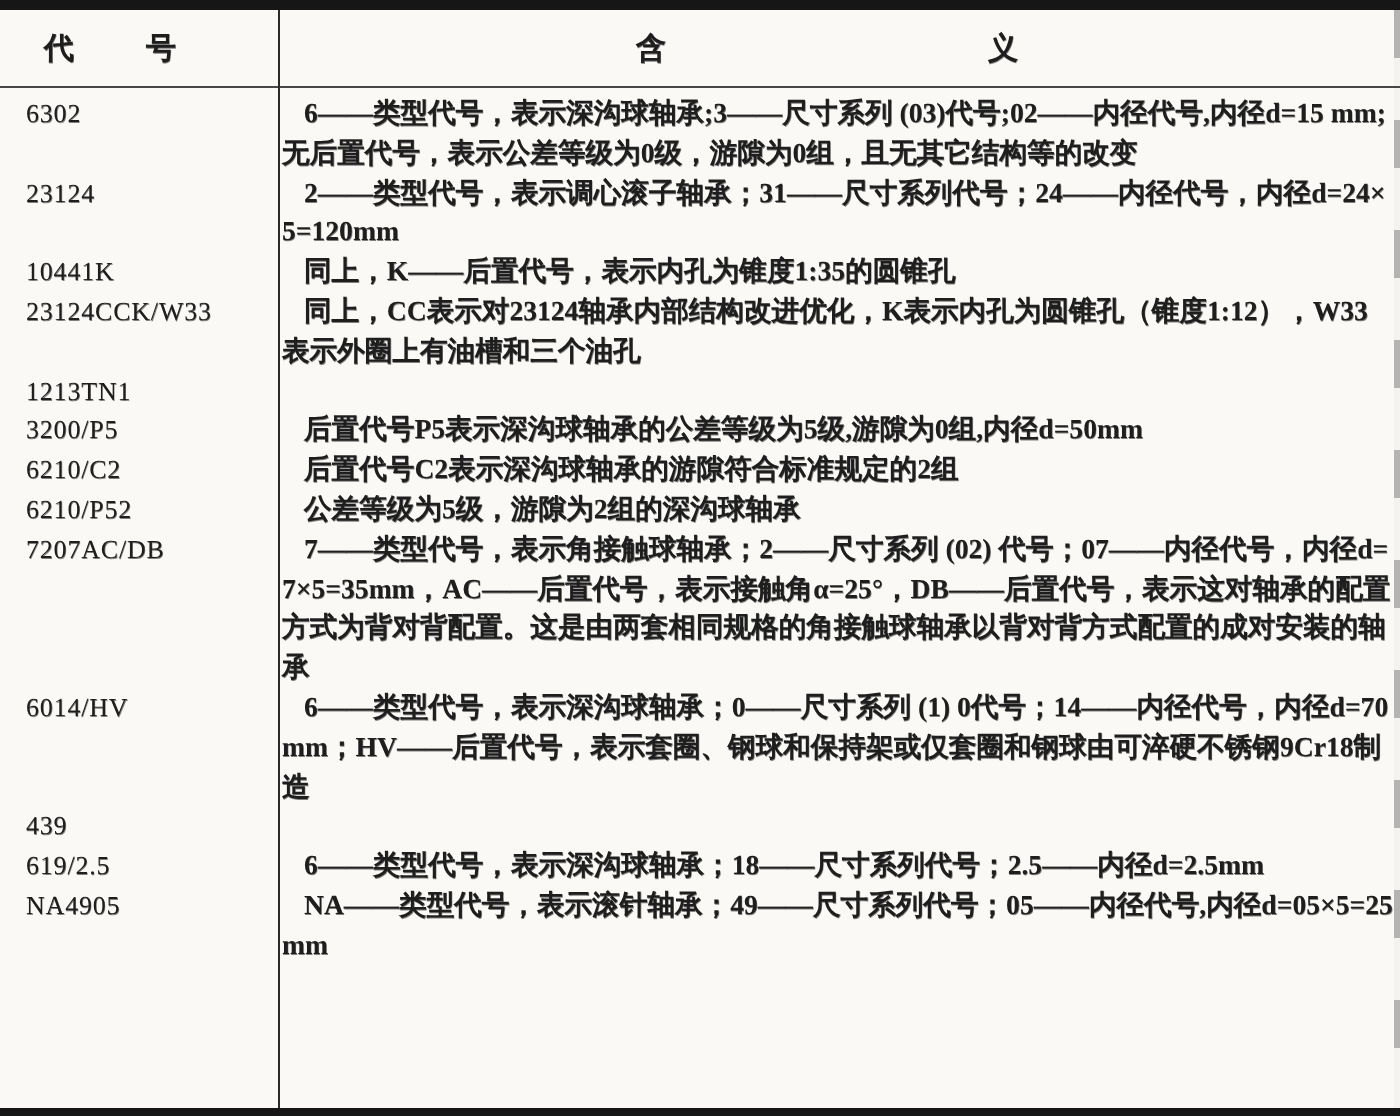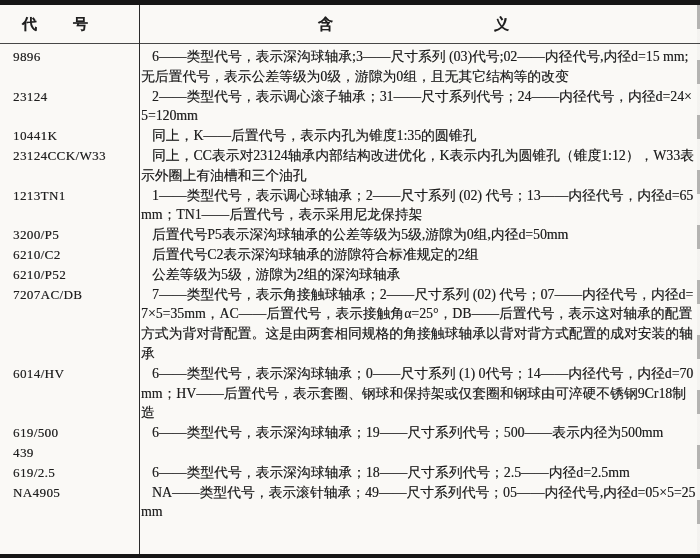--- a/index.html
+++ b/index.html
@@ -58,20 +58,21 @@
     padding-left: 13px;
     font-size: 13px;
     letter-spacing: 0.4px;
     white-space: nowrap;
   }
   .cell-meaning {
     flex: 1;
     padding: 0 3px 0 2px;
     text-indent: 11px;
     word-break: break-all;
+    font-weight: bold;
   }
   .vline {
     position: absolute;
     left: 139px;
     top: 0;
     bottom: 0;
     width: 1px;
     background: #2b2b2b;
   }
   .edge-smudge {
@@ -99,42 +100,41 @@
       <span>号</span>
     </div>
     <div class="th-meaning">
       <span>含</span>
       <span>义</span>
     </div>
   </div>
 
   <div class="tbody">
   <div class="row">
-    <div class="cell-code">9896</div>
+    <div class="cell-code">6302</div>
     <div class="cell-meaning">6——类型代号，表示深沟球轴承;3——尺寸系列 (03)代号;02——内径代号,内径d=15 mm;无后置代号，表示公差等级为0级，游隙为0组，且无其它结构等的改变</div>
   </div>
 
   <div class="row">
     <div class="cell-code">23124</div>
     <div class="cell-meaning">2——类型代号，表示调心滚子轴承；31——尺寸系列代号；24——内径代号，内径d=24×5=120mm</div>
   </div>
 
   <div class="row">
     <div class="cell-code">10441K</div>
     <div class="cell-meaning">同上，K——后置代号，表示内孔为锥度1:35的圆锥孔</div>
   </div>
 
   <div class="row">
     <div class="cell-code">23124CCK/W33</div>
     <div class="cell-meaning">同上，CC表示对23124轴承内部结构改进优化，K表示内孔为圆锥孔（锥度1:12），W33表示外圈上有油槽和三个油孔</div>
   </div>
 
   <div class="row">
     <div class="cell-code">1213TN1</div>
-    <div class="cell-meaning">1——类型代号，表示调心球轴承；2——尺寸系列 (02) 代号；13——内径代号，内径d=65mm；TN1——后置代号，表示采用尼龙保持架</div>
   </div>
 
   <div class="row">
     <div class="cell-code">3200/P5</div>
     <div class="cell-meaning">后置代号P5表示深沟球轴承的公差等级为5级,游隙为0组,内径d=50mm</div>
   </div>
 
   <div class="row">
     <div class="cell-code">6210/C2</div>
     <div class="cell-meaning">后置代号C2表示深沟球轴承的游隙符合标准规定的2组</div>
@@ -148,24 +148,20 @@
   <div class="row">
     <div class="cell-code">7207AC/DB</div>
     <div class="cell-meaning">7——类型代号，表示角接触球轴承；2——尺寸系列 (02) 代号；07——内径代号，内径d=7×5=35mm，AC——后置代号，表示接触角α=25°，DB——后置代号，表示这对轴承的配置方式为背对背配置。这是由两套相同规格的角接触球轴承以背对背方式配置的成对安装的轴承</div>
   </div>
 
   <div class="row">
     <div class="cell-code">6014/HV</div>
     <div class="cell-meaning">6——类型代号，表示深沟球轴承；0——尺寸系列 (1) 0代号；14——内径代号，内径d=70mm；HV——后置代号，表示套圈、钢球和保持架或仅套圈和钢球由可淬硬不锈钢9Cr18制造</div>
   </div>
 
-  <div class="row">
-    <div class="cell-code">619/500</div>
-    <div class="cell-meaning">6——类型代号，表示深沟球轴承；19——尺寸系列代号；500——表示内径为500mm</div>
-  </div>
 
 
   <div class="row">
     <div class="cell-code">439</div>
   </div>
 
   <div class="row">
     <div class="cell-code">619/2.5</div>
     <div class="cell-meaning">6——类型代号，表示深沟球轴承；18——尺寸系列代号；2.5——内径d=2.5mm</div>
   </div>

